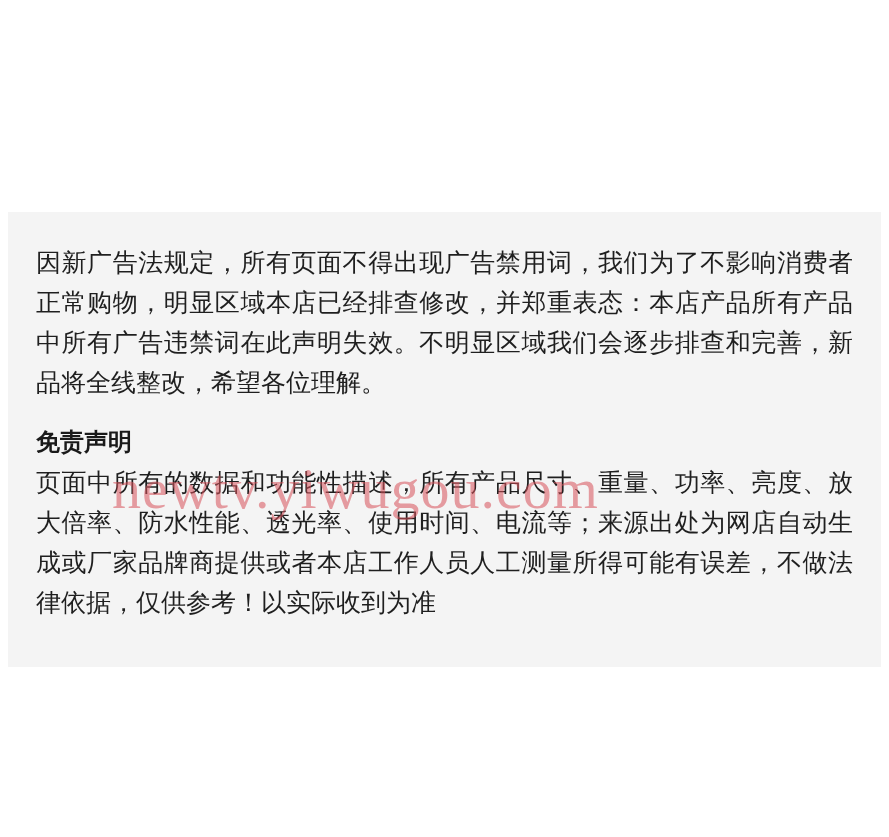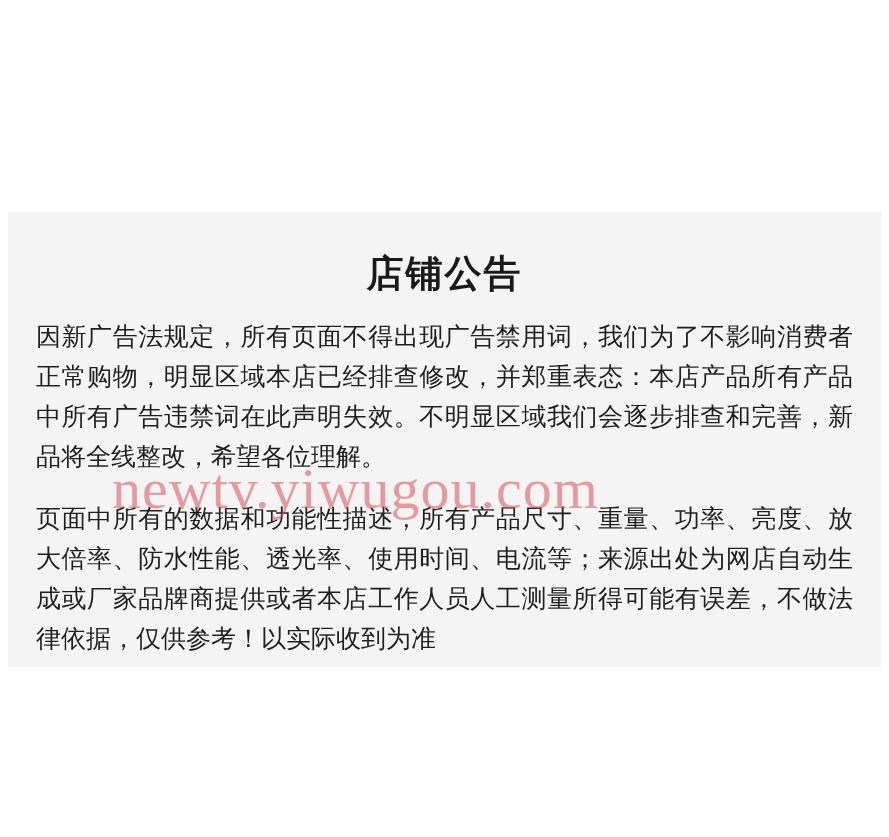--- a/index.html
+++ b/index.html
@@ -84,26 +84,26 @@
     white-space: nowrap;
     font-weight: normal;
   }
 </style>
 </head>
 <body>
 
 <div class="page">
 
   <div class="notice-card">
-    <div class="notice-title">店铺公告</div>
 
     <p class="notice-body">因新广告法规定，所有页面不得出现广告禁用词，我们为了不影响消费者正常购物，明显区域本店已经排查修改，并郑重表态：本店产品所有产品中所有广告违禁词在此声明失效。不明显区域我们会逐步排查和完善，新品将全线整改，希望各位理解。</p>
 
     <div class="section-gap"></div>
 
+    <div class="disclaimer-title">免责声明</div>
 
     <p class="disclaimer-body">页面中所有的数据和功能性描述，所有产品尺寸、重量、功率、亮度、放大倍率、防水性能、透光率、使用时间、电流等；来源出处为网店自动生成或厂家品牌商提供或者本店工作人员人工测量所得可能有误差，不做法律依据，仅供参考！以实际收到为准</p>
   </div>
 
   <div class="watermark">
     <div class="watermark-text">newtv.yiwugou.com</div>
   </div>
 
 </div>
 

